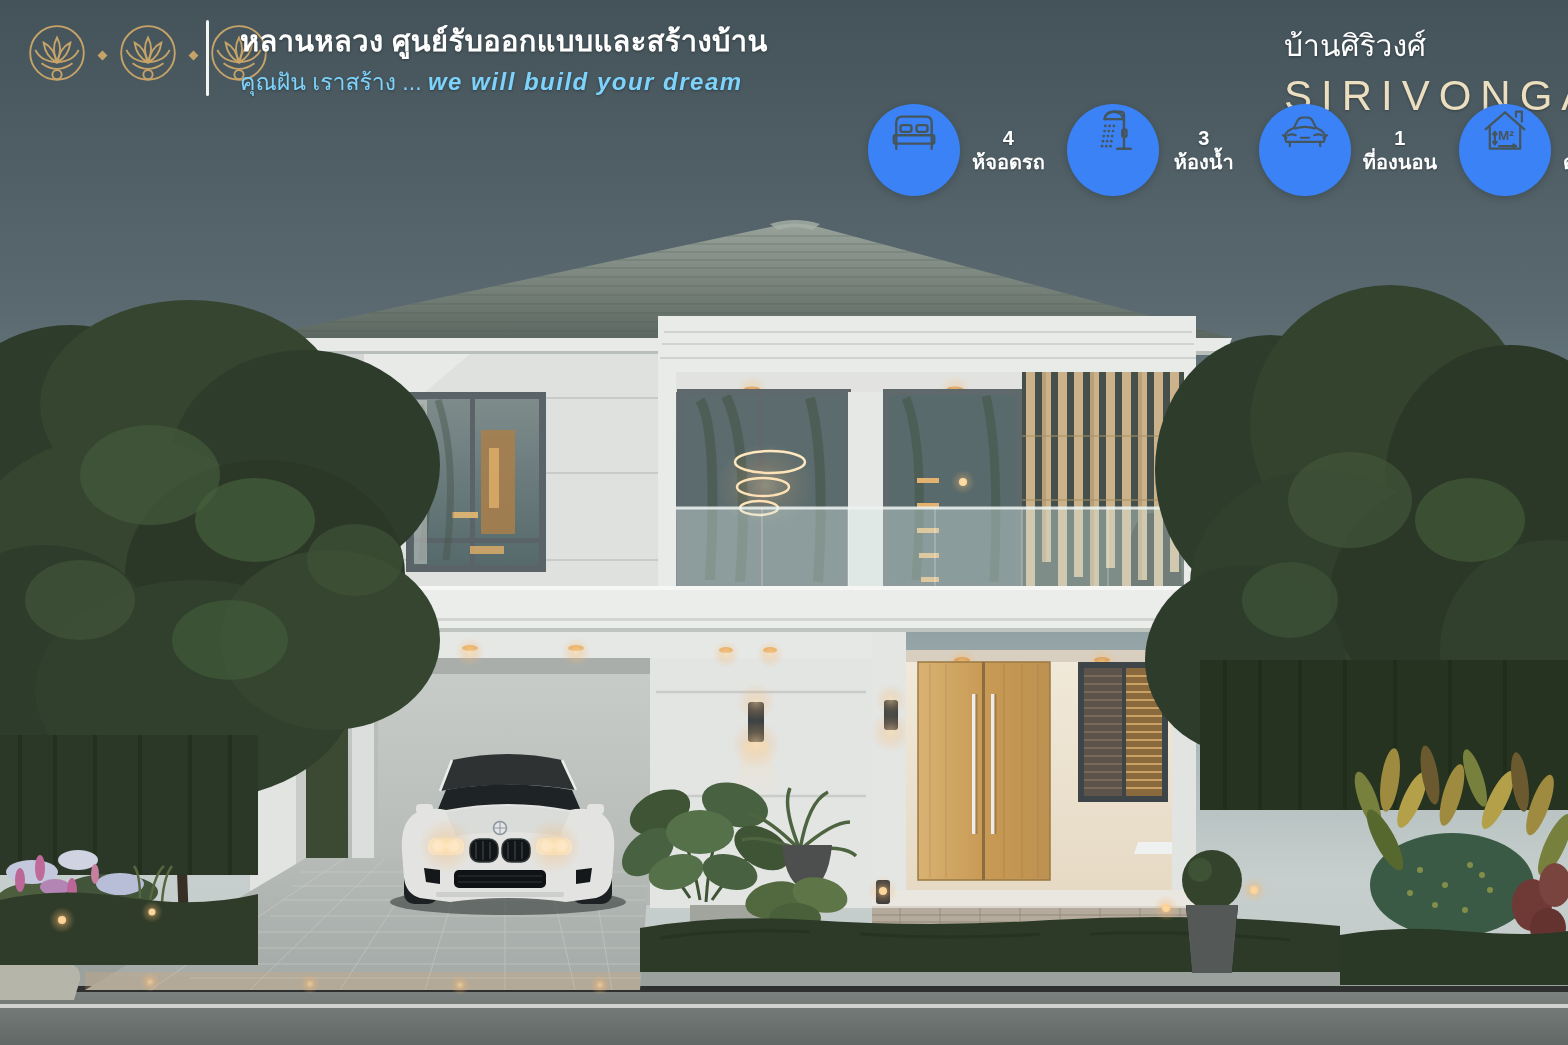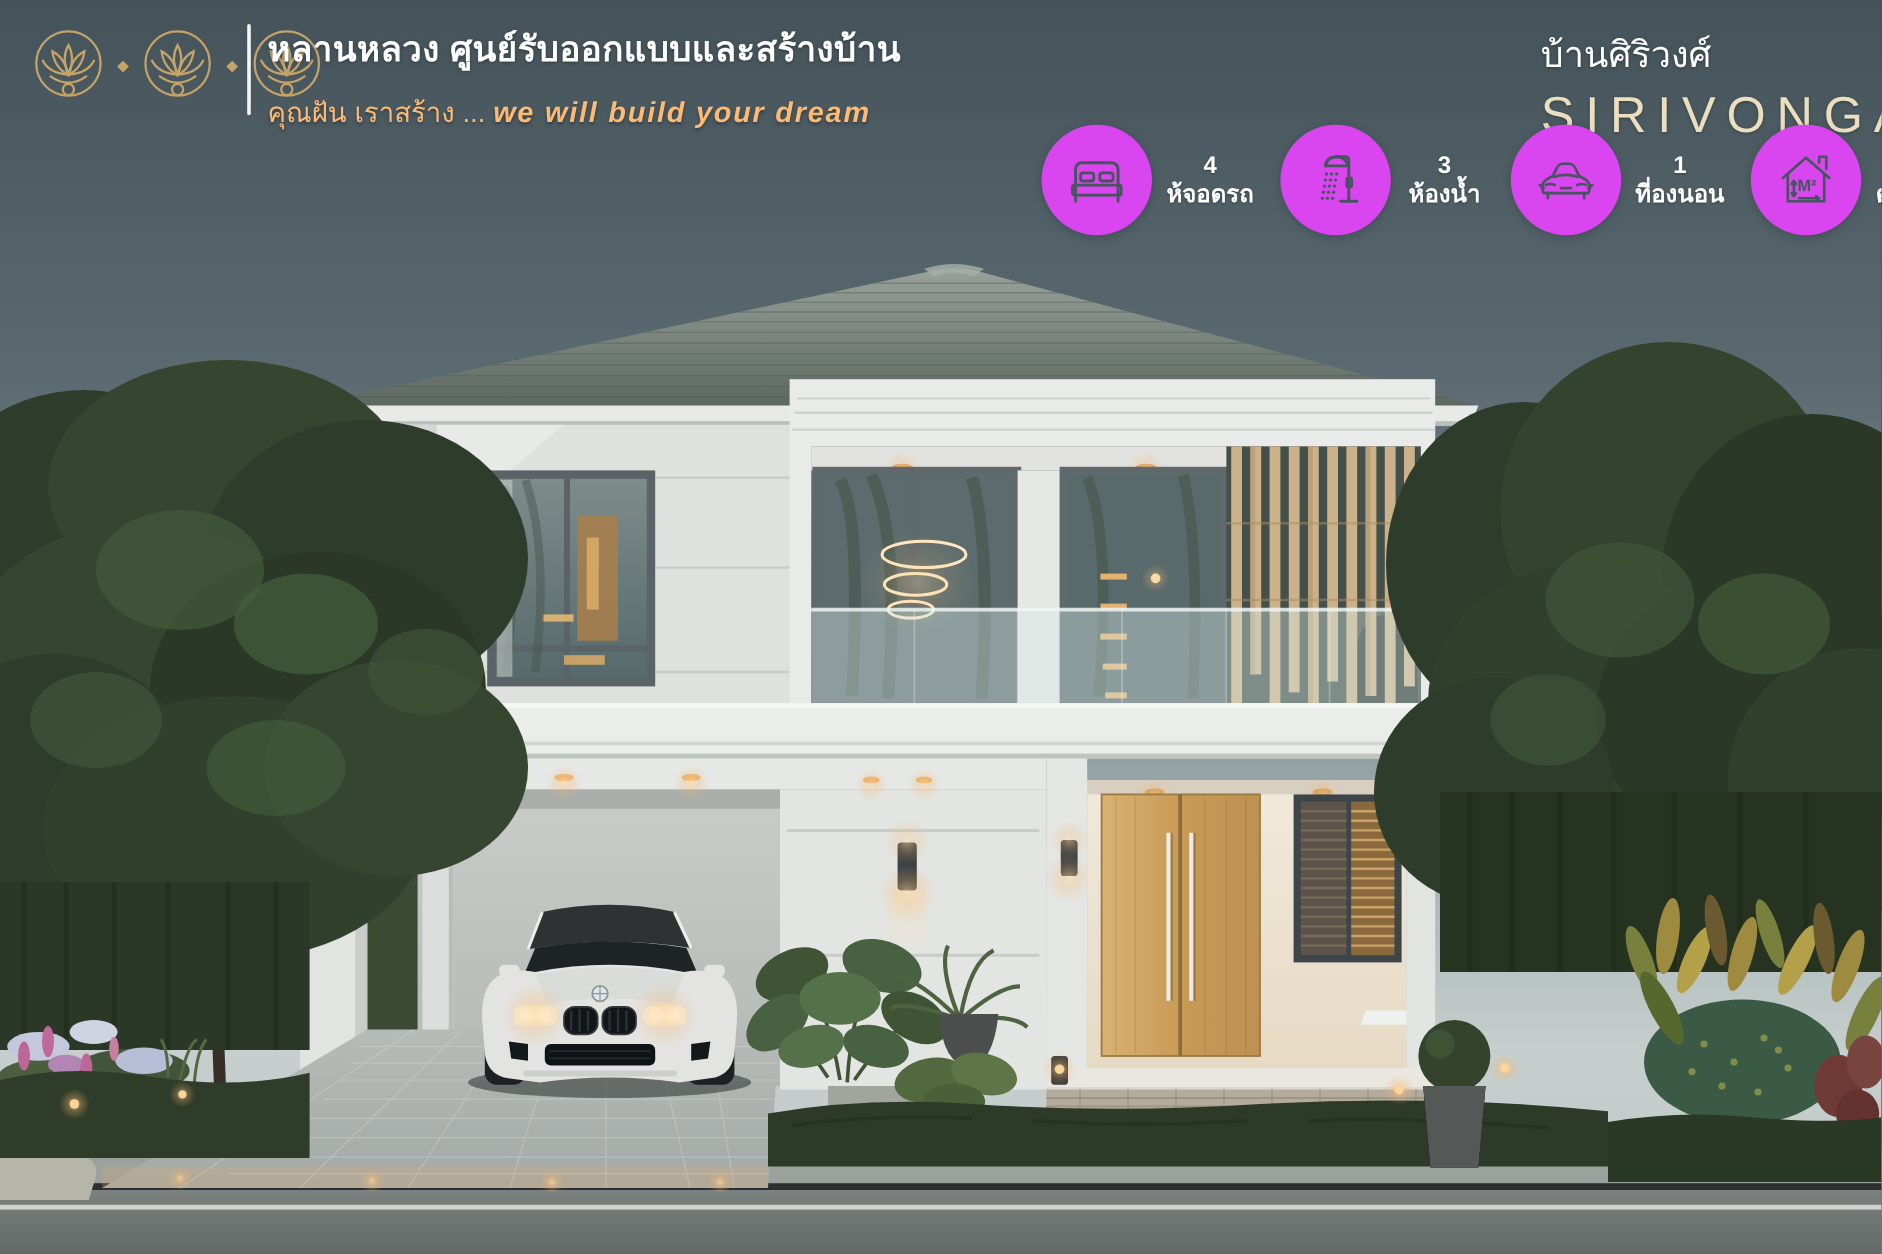--- a/index.html
+++ b/index.html
@@ -6,31 +6,31 @@
   body{
     width:1568px;height:1045px;position:relative;overflow:hidden;
     font-family:"Liberation Sans",sans-serif;background:#44535a;
   }
   .scene{position:absolute;left:0;top:0;width:1568px;height:1045px;}
   
   .logos{position:absolute;left:24px;top:22px;display:flex;align-items:center;gap:9px;}
   .lotus{width:66px;height:66px;display:block;}
   .diamond{width:7px;height:7px;background:#c6a368;transform:rotate(45deg);}
   .vline{position:absolute;left:206px;top:20px;width:3px;height:76px;background:#f3f5f4;border-radius:2px;}
-  .company{position:absolute;left:223px;top:18px;}
+  .company{position:absolute;left:240px;top:18px;}
   .company-line1{color:#ffffff;font-size:29px;font-weight:700;letter-spacing:.4px;text-shadow:0 1px 3px rgba(0,0,0,.35);}
-  .company-line2{color:#fdba74;font-size:23px;margin-top:12px;text-shadow:0 1px 3px rgba(0,0,0,.35);}
+  .company-line2{color:#7dd3fc;font-size:23px;margin-top:0;text-shadow:0 1px 3px rgba(0,0,0,.35);}
   .slogan-en{font-style:italic;font-weight:700;font-size:24px;letter-spacing:1.5px;}
   .project{position:absolute;left:1284px;top:22px;}
   .project-th{color:#ffffff;font-size:30px;font-weight:500;text-shadow:0 1px 3px rgba(0,0,0,.35);}
   .project-en{color:#ecdfc0;font-size:42px;letter-spacing:9px;margin-top:3px;font-weight:400;text-shadow:0 1px 3px rgba(0,0,0,.3);}
   
   .features{position:absolute;left:868px;top:104px;display:flex;align-items:center;gap:22px;}
   .feature{display:flex;align-items:center;gap:12px;}
-  .badge{width:92px;height:92px;border-radius:50%;background:#d946ef;display:flex;align-items:center;justify-content:center;box-shadow:0 2px 7px rgba(20,30,34,.25);flex:0 0 auto;}
+  .badge{width:92px;height:92px;border-radius:50%;background:#3b82f6;display:flex;align-items:flex-start;justify-content:center;box-shadow:0 2px 7px rgba(20,30,34,.25);flex:0 0 auto;}
   .ftext{color:#ffffff;font-size:20px;font-weight:600;text-align:center;line-height:1.2;min-width:66px;text-shadow:0 1px 2px rgba(0,0,0,.35);white-space:nowrap;}
 </style>
 </head>
 <body>
 
 <svg class="scene" viewBox="0 0 1568 1045">
   <defs>
     <linearGradient id="skyG" x1="0" y1="0" x2="0" y2="1">
       <stop offset="0" stop-color="#44535a"></stop>
         <stop offset=".3" stop-color="#5a6a70"></stop>

